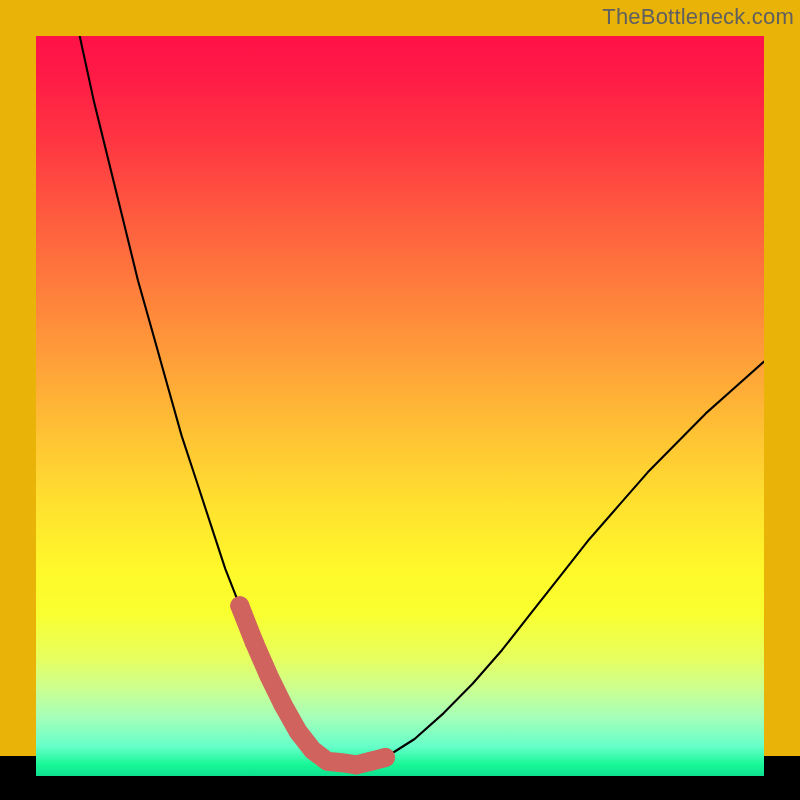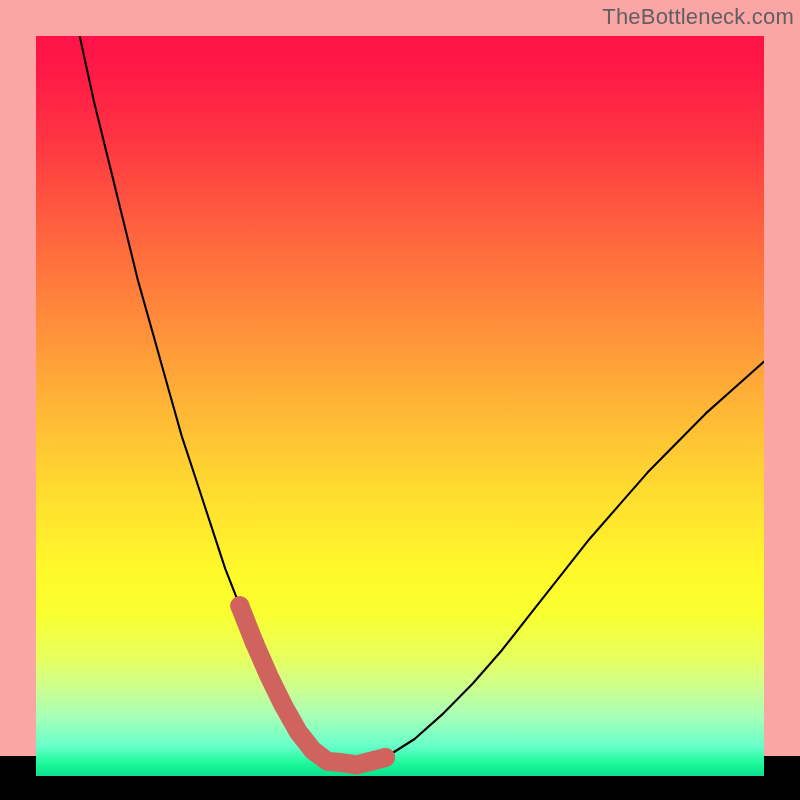--- a/index.html
+++ b/index.html
@@ -10,21 +10,21 @@
     background: #000;
     font-family: Arial, Helvetica, sans-serif;
     overflow: hidden;
   }
   .frame {
     position: absolute;
     left: 0;
     top: 0;
     width: 800px;
     height: 756px;
-    background: #fca5a5;
+    background: #eab308;
   }
   .plot {
     position: absolute;
     left: 36px;
     top: 36px;
     width: 728px;
     height: 740px;
     overflow: hidden;
   }
   .plot .gradient {

